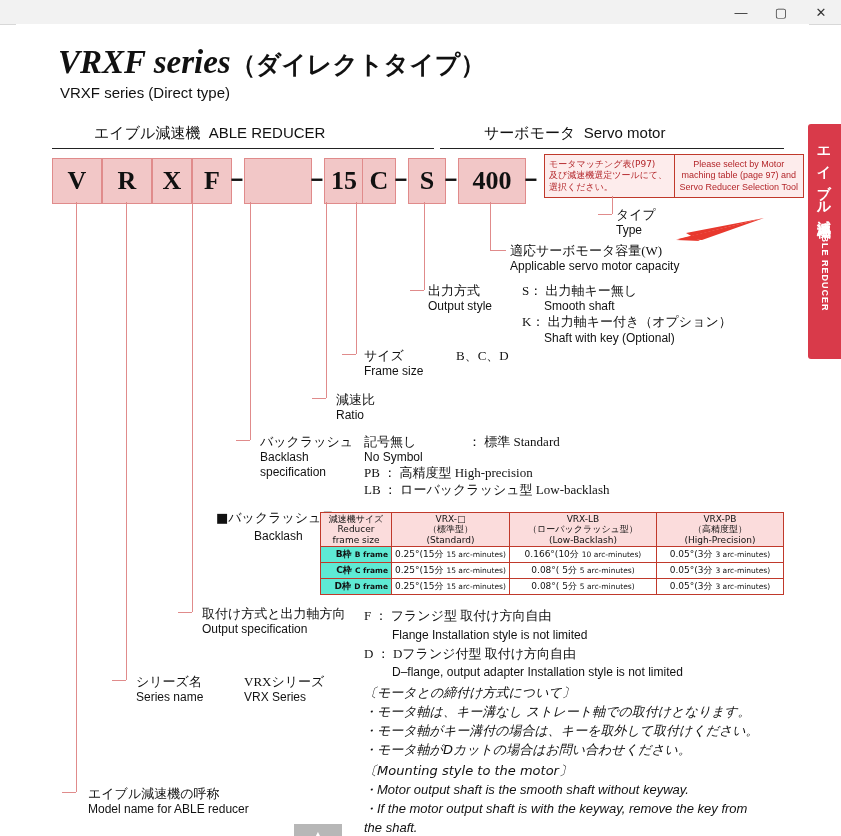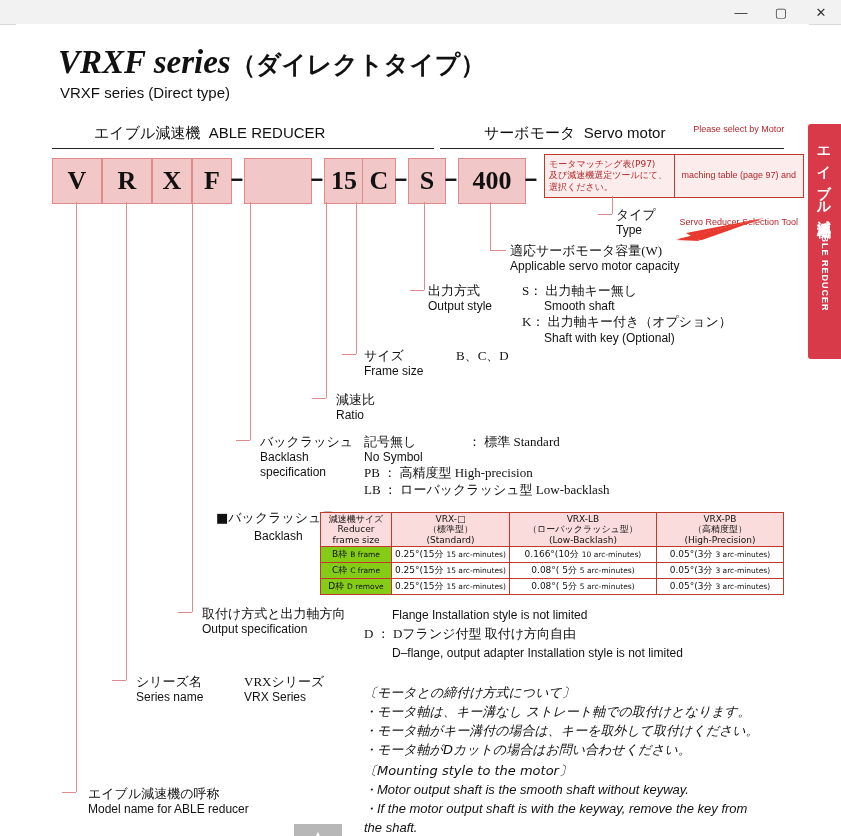--- a/index.html
+++ b/index.html
@@ -63,21 +63,21 @@
   .notebox{
     position:absolute;left:528px;top:130px;width:258px;height:42px;
     border:1px solid #c0392b;background:#fdecec;
     display:flex;
   }
   .notebox .half{
     flex:1;display:flex;flex-direction:column;justify-content:center;
     font-size:9px;color:#b3262a;line-height:1.25;padding:0 4px;
     font-family:"DejaVu Sans", sans-serif;
   }
-  .notebox .half.right{font-family:"Liberation Sans", sans-serif;text-align:center;align-items:center;gap:35px;}
+  .notebox .half.right{font-family:"Liberation Sans", sans-serif;text-align:center;align-items:center;}
   .notebox .divider{width:1px;background:#c0392b;}
   
   .vline{position:absolute;background:#e08b8b;width:1px;}
   .hline{position:absolute;background:#e08b8b;height:1px;}
   
   .callout{
     position:absolute;font-size:13px;line-height:1.25;white-space:nowrap;
   }
   .callout .jp{font-family:Liberation Serif, serif;font-size:13px;}
   .callout .en{font-family:"Liberation Sans", sans-serif;font-size:12px;}
@@ -87,21 +87,21 @@
   .bl-head{position:absolute;left:200px;top:485px;font-size:13px;font-family:"DejaVu Sans",sans-serif;}
   .bl-head2{position:absolute;left:238px;top:505px;font-size:12px;}
   table.bl{
     position:absolute;left:304px;top:488px;border-collapse:collapse;
     font-size:9px;font-family:"DejaVu Sans", sans-serif;
   }
   table.bl th, table.bl td{
     border:1px solid #c0392b;padding:1px 3px;text-align:center;color:#111;
   }
   table.bl th{background:#fbdcdc;font-weight:normal;line-height:1.15;}
-  table.bl td.rowhead{background:#84cc16;white-space:nowrap;text-align:center;padding-left:3px;}
+  table.bl td.rowhead{background:#5eead4;white-space:nowrap;text-align:right;padding-left:3px;font-weight:bold;}
   table.bl td{white-space:nowrap;}
   .sm{font-size:7.5px;}
   
   .notes{
     position:absolute;font-size:13px;line-height:1.45;
     font-family:"DejaVu Sans", sans-serif;white-space:nowrap;font-style:italic;
   }
   .notes .en{font-family:"Liberation Sans", sans-serif;}
   
   .sidetab{
@@ -252,20 +252,21 @@
   </div>
   <div class="callout" style="left:452px;top:410px;">
     <div class="jp">： 標準  Standard</div>
   </div>
 
   <div class="callout" style="left:186px;top:582px;">
     <div class="jp">取付け方式と出力軸方向</div>
     <div class="en">Output specification</div>
   </div>
   <div class="callout" style="left:348px;top:582px;line-height:1.5;">
+    <div class="jp">F  ： フランジ型  取付け方向自由</div>
     <div class="en" style="padding-left:28px;">Flange  Installation style is not limited</div>
     <div class="jp">D  ： Dフランジ付型  取付け方向自由</div>
     <div class="en" style="padding-left:28px;">D–flange, output adapter   Installation style is not limited</div>
   </div>
 
   <div class="callout" style="left:120px;top:650px;">
     <div class="jp">シリーズ名</div>
     <div class="en">Series name</div>
   </div>
   <div class="callout" style="left:228px;top:650px;">
@@ -318,21 +319,21 @@
         <td><span>0.166°(10分</span> <span class="sm">10 arc-minutes)</span></td>
         <td><span>0.05°(3分</span> <span class="sm">3 arc-minutes)</span></td>
       </tr>
       <tr>
         <td class="rowhead"><span>C枠</span> <span class="sm">C frame</span></td>
         <td><span>0.25°(15分</span> <span class="sm">15 arc-minutes)</span></td>
         <td><span>0.08°( 5分</span> <span class="sm">5 arc-minutes)</span></td>
         <td><span>0.05°(3分</span> <span class="sm">3 arc-minutes)</span></td>
       </tr>
       <tr>
-        <td class="rowhead"><span>D枠</span> <span class="sm">D remove</span></td>
+        <td class="rowhead"><span>D枠</span> <span class="sm">D frame</span></td>
         <td><span>0.25°(15分</span> <span class="sm">15 arc-minutes)</span></td>
         <td><span>0.08°( 5分</span> <span class="sm">5 arc-minutes)</span></td>
         <td><span>0.05°(3分</span> <span class="sm">3 arc-minutes)</span></td>
       </tr>
     </tbody>
   </table>
 
   <div class="notes" style="left:348px;top:660px;">
     <div>〔モータとの締付け方式について〕</div>
     <div>・モータ軸は、キー溝なし ストレート軸での取付けとなります。</div>

